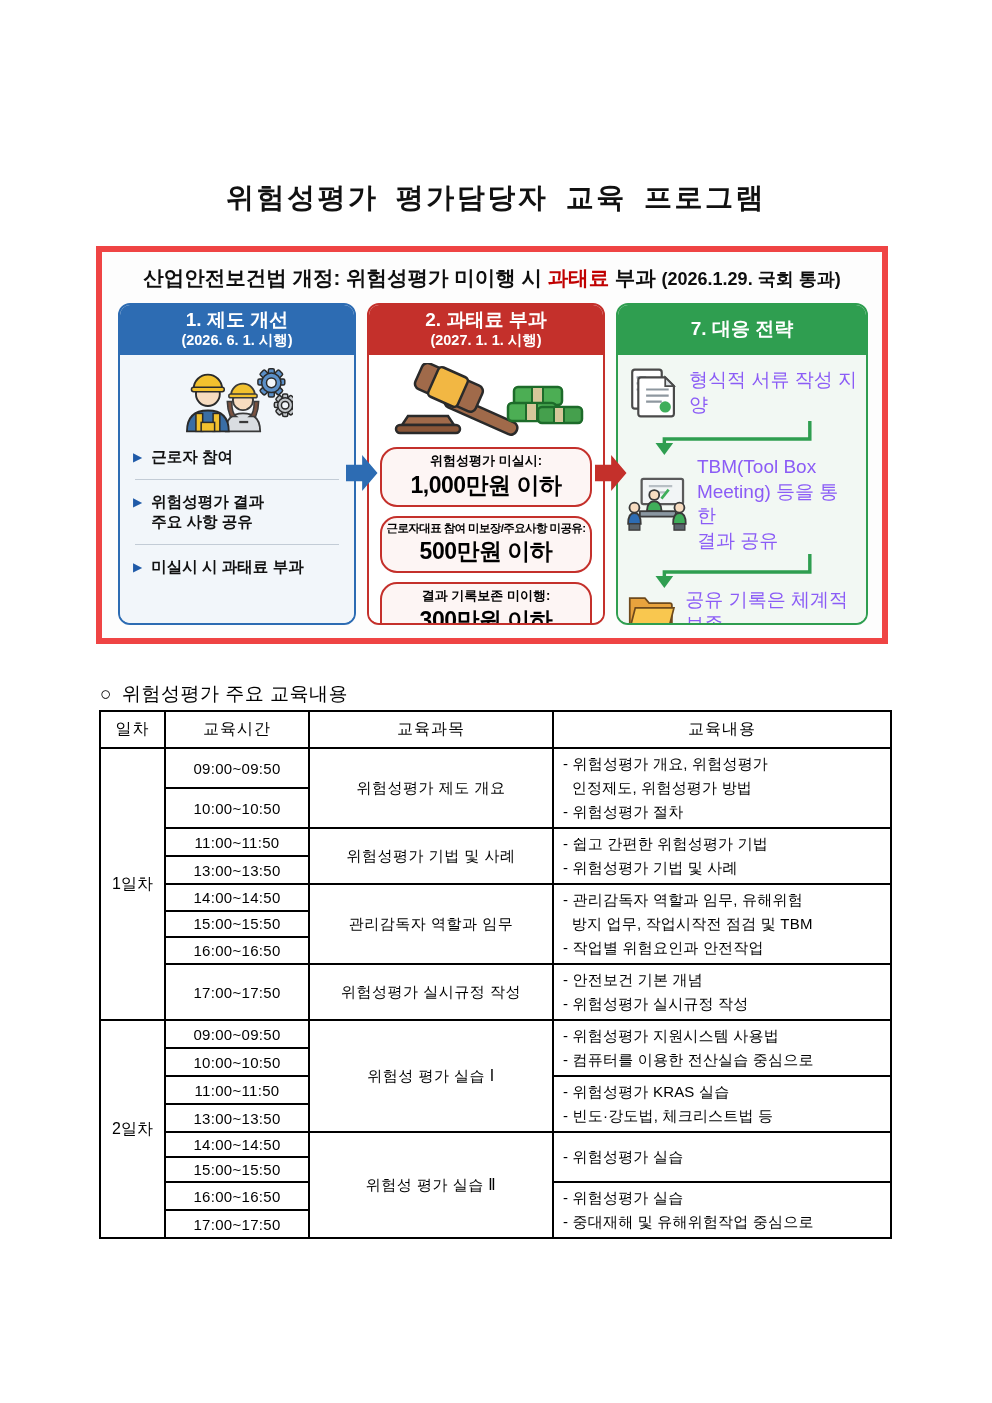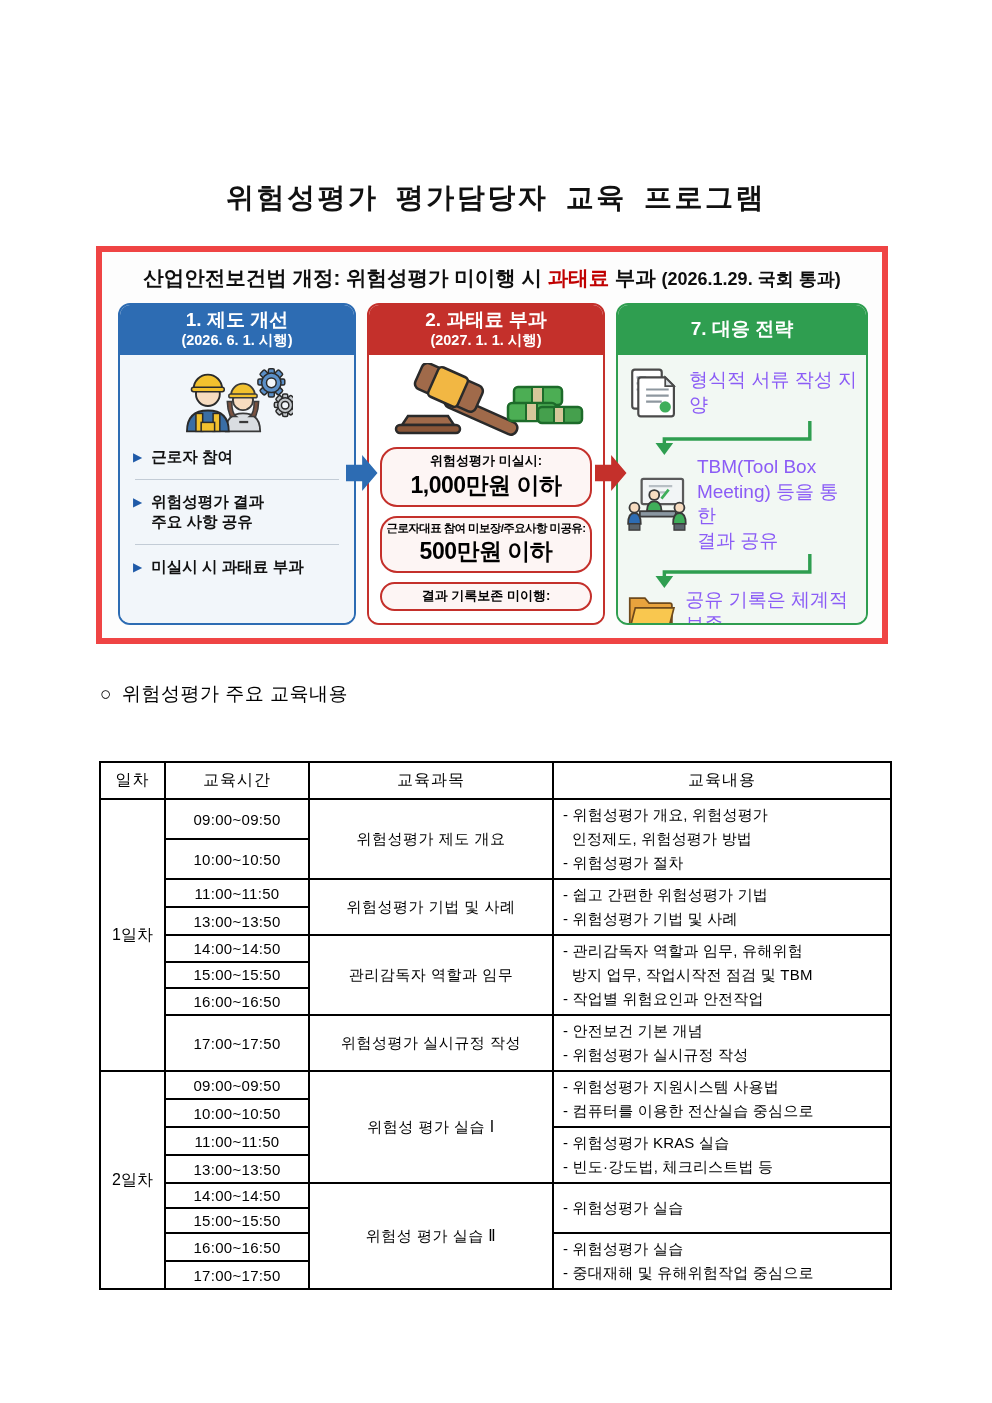--- a/index.html
+++ b/index.html
@@ -80,21 +80,21 @@
   
   .section-heading {
     position:absolute; left:100px; top:681px;
     font-size:19px; font-weight:500; color:#000;
     display:flex; align-items:center; gap:10px; letter-spacing:0.5px;
   }
   .section-heading .circle { font-size:19px; }
 
   
   table.schedule {
-    position:absolute; left:99px; top:761px; width:791px;
+    position:absolute; left:99px; top:710px; width:791px;
     border-collapse:collapse; table-layout:fixed;padding-left:44px;
   }
   .schedule th, .schedule td { border:2px solid #000; }
   .schedule th { font-size:16px; font-weight:500; height:37px; letter-spacing:1px; }
   .schedule td { font-size:15px; }
   .day-cell { text-align:center; font-size:16px !important; }
   .time-cell { text-align:center; padding:3px 2px; height:24px; letter-spacing:0.3px; white-space:nowrap; }
   .subject-cell { text-align:center; padding:2px; letter-spacing:0.5px; }
   .content-cell { text-align:left; padding:3px 4px 3px 9px; line-height:1.6; letter-spacing:0.2px; }
 </style>
@@ -220,20 +220,21 @@
           <div class="fine-box">
             <div class="fine-label">위험성평가 미실시:</div>
             <div class="fine-amount">1,000만원 이하</div>
           </div>
           <div class="fine-box tight">
             <div class="fine-label">근로자대표 참여 미보장/주요사항 미공유:</div>
             <div class="fine-amount">500만원 이하</div>
           </div>
           <div class="fine-box">
             <div class="fine-label">결과 기록보존 미이행:</div>
+            <div class="fine-amount">300만원 이하</div>
           </div>
         </div>
       </div>
 
       <div class="gap">
         <div class="block-arrow red"></div>
       </div>
 
       <div class="card card-green">
         <div class="card-head">

